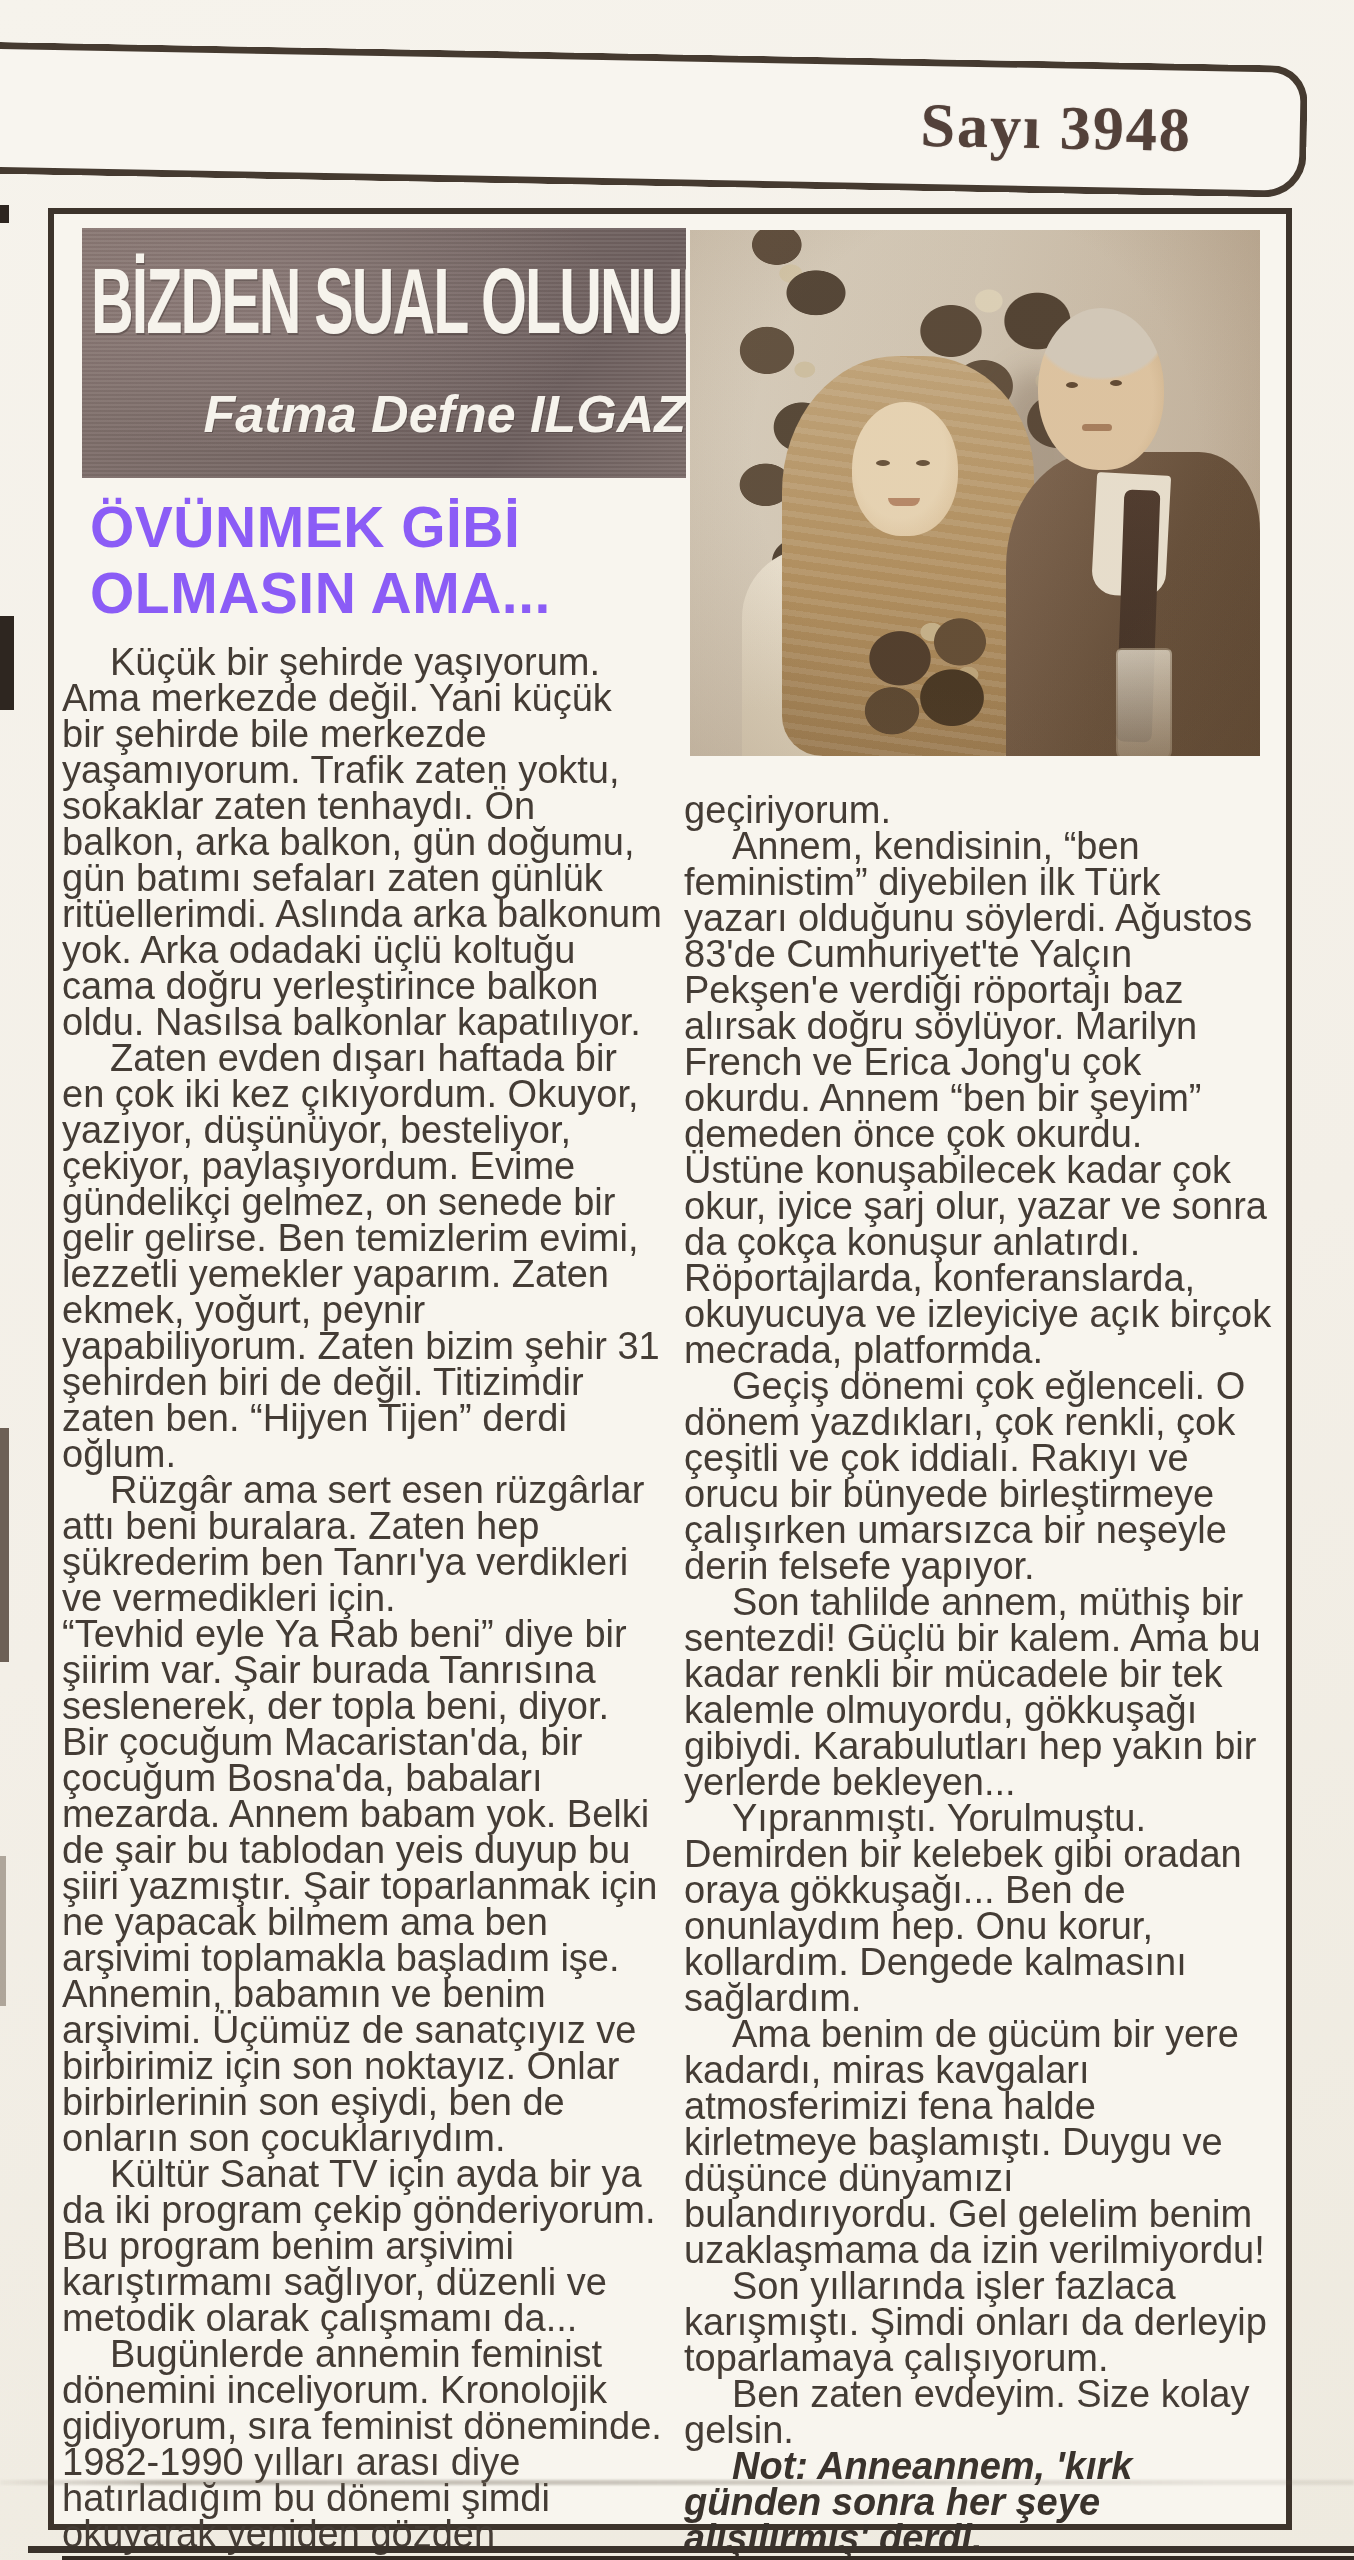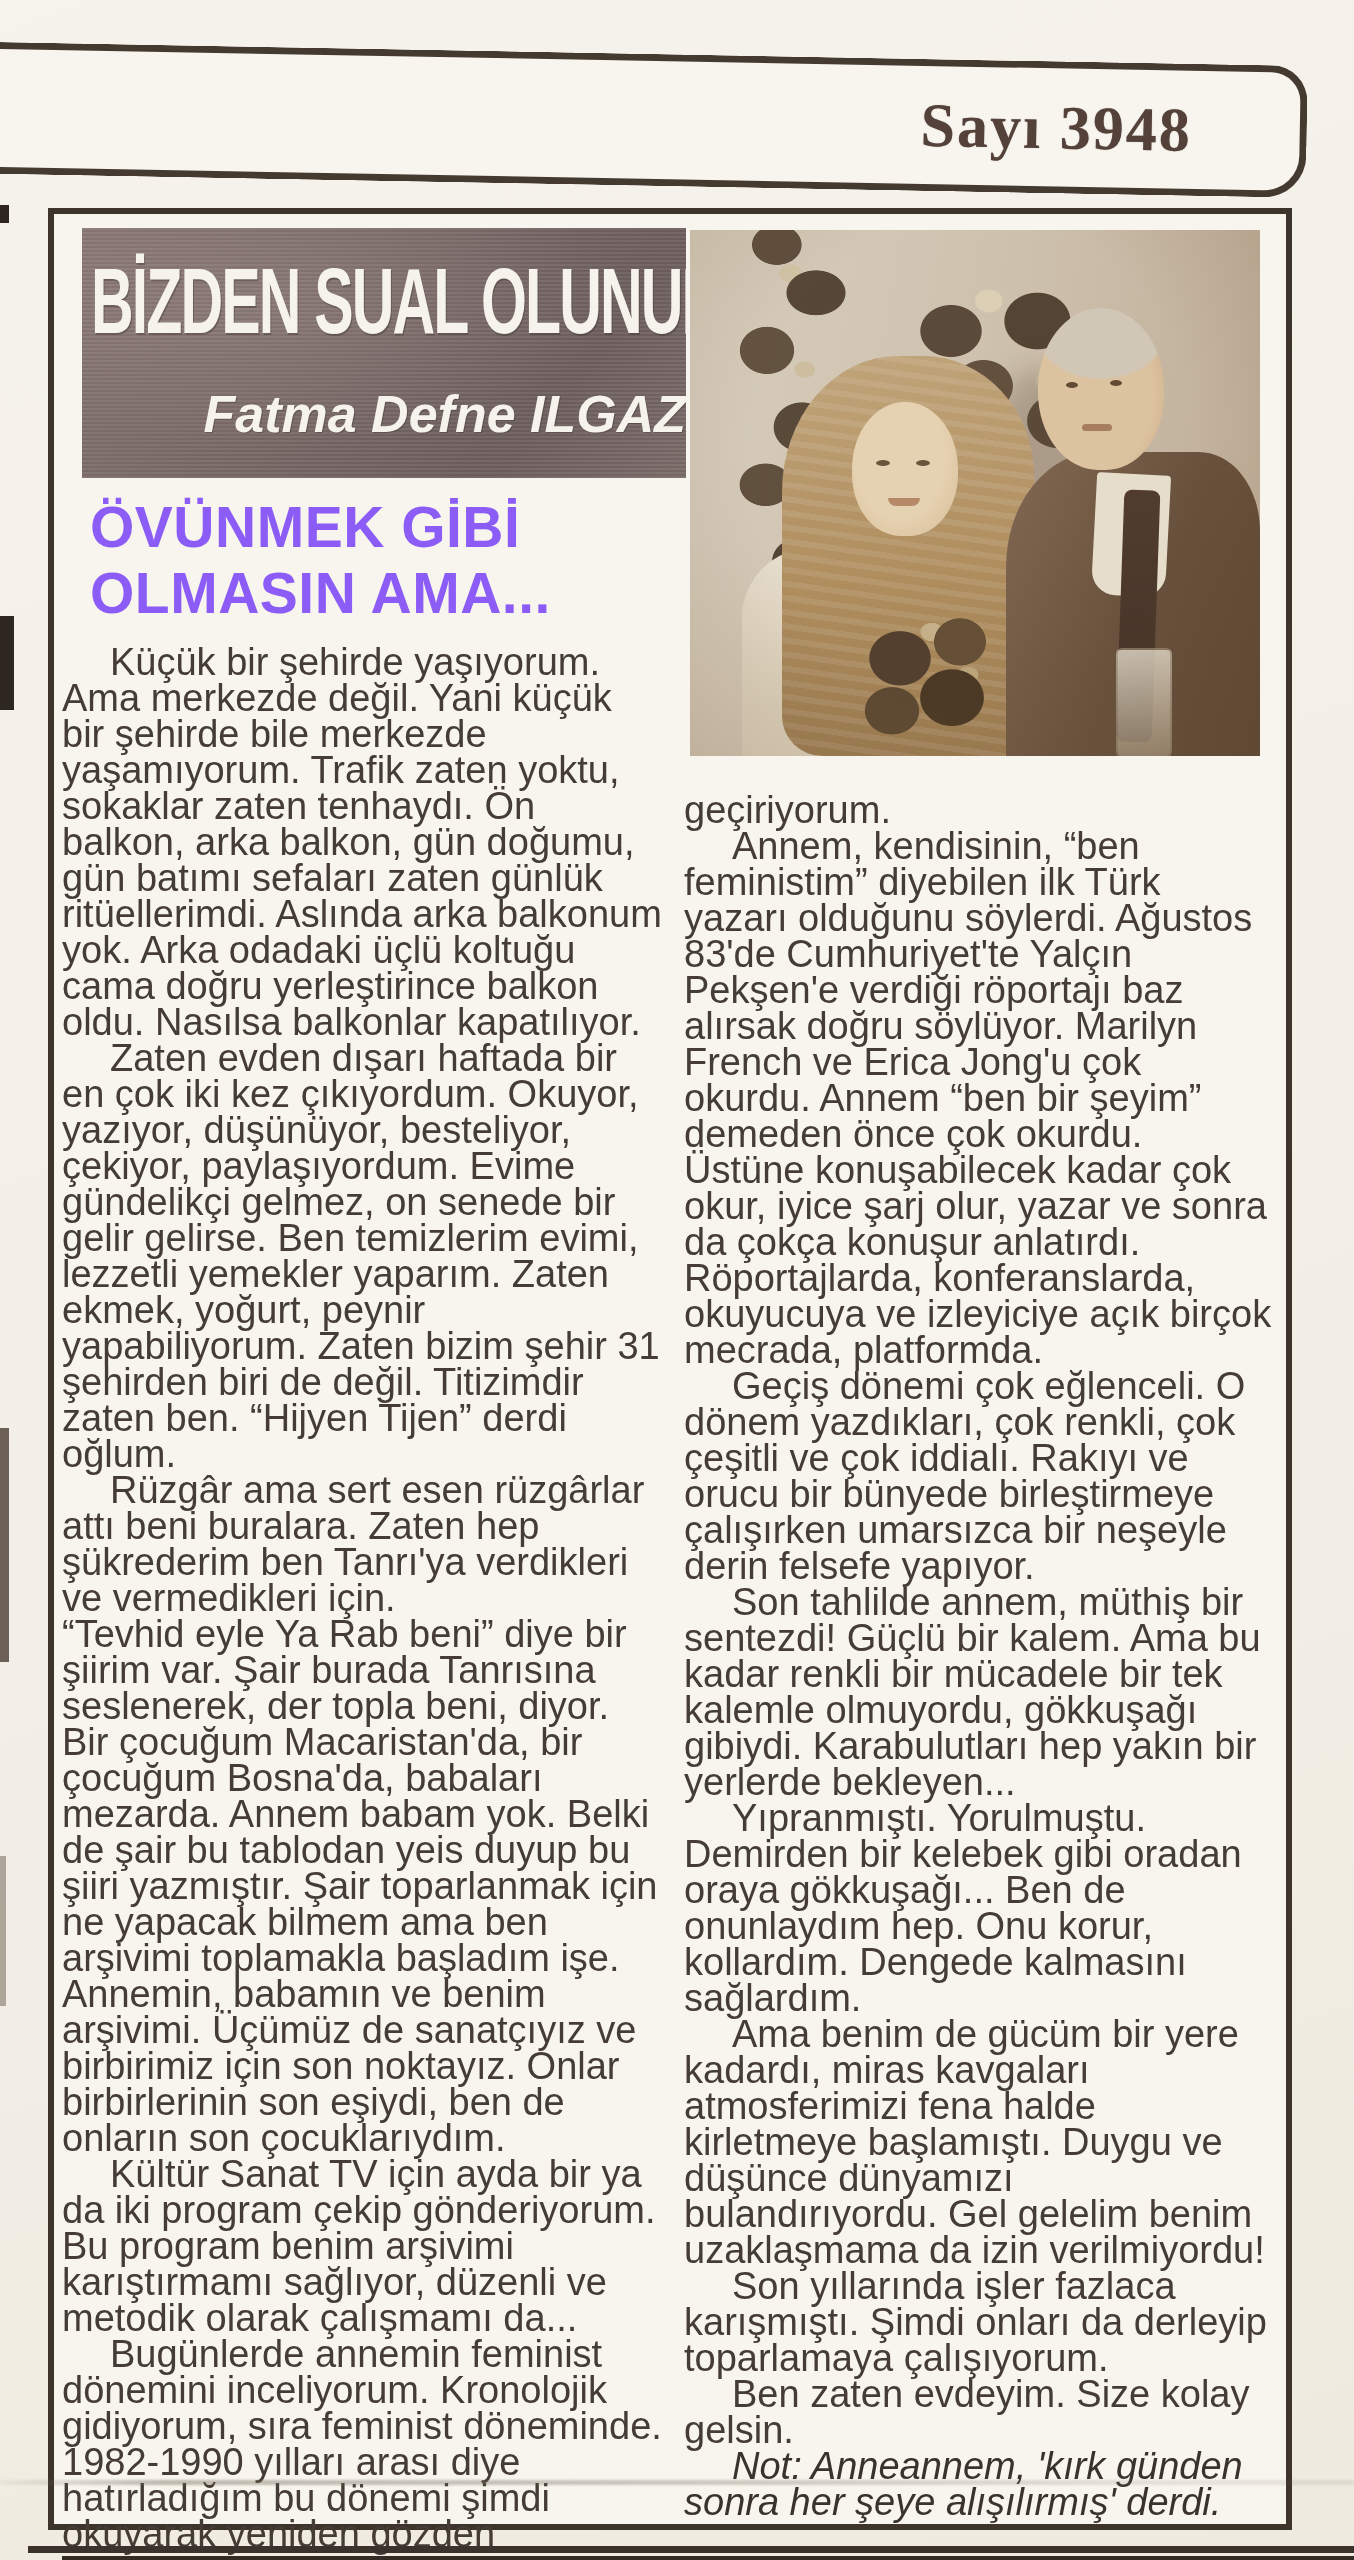--- a/index.html
+++ b/index.html
@@ -45,21 +45,21 @@
                  letter-spacing:0px;white-space:nowrap;text-shadow:1px 1px 0 rgba(60,50,48,.4);}
   
   .headline{position:absolute;left:36px;top:280px;width:580px;
             font-weight:bold;font-size:57px;line-height:66px;color:#8b5cf6;letter-spacing:.5px;}
   
   .col{position:absolute;font-size:38px;line-height:36px;color:#443c35;text-align:left;}
   .col-left{left:8px;top:430px;width:602px;}
   .col-right{left:630px;top:578px;width:588px;}
   .col p{margin:0;}
   .col p.indent{text-indent:48px;}
-  .col p.note{font-weight:normal;font-style:italic;color:#3a332d;}
+  .col p.note{font-weight:bold;font-style:italic;color:#3a332d;}
   
   .photo{position:absolute;left:636px;top:16px;width:570px;height:526px;overflow:hidden;
          background:linear-gradient(100deg,#ded6c7 0%,#d5cbba 45%,#c2b29d 100%);}
   .ph{position:absolute;}
   .garland-left{left:28px;top:-14px;width:140px;height:480px;
     background:
       radial-gradient(42px 34px at 42% 6%,#57483a 0 58%,transparent 60%),
       radial-gradient(50px 38px at 70% 16%,#4e4134 0 58%,transparent 60%),
       radial-gradient(20px 16px at 52% 12%,#d9cdb0 0 55%,transparent 60%),
       radial-gradient(46px 40px at 35% 28%,#5d4e3e 0 58%,transparent 60%),

